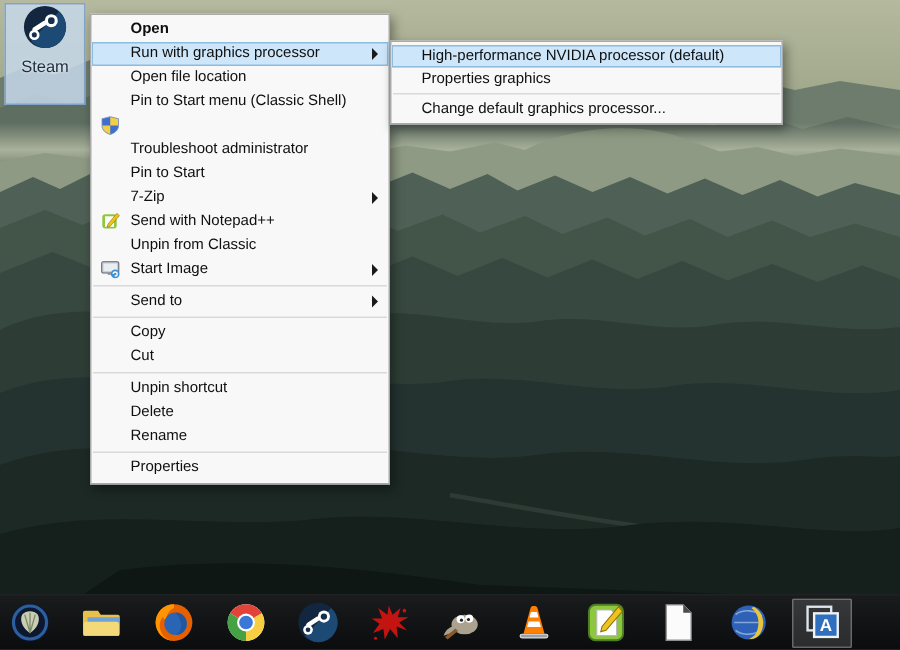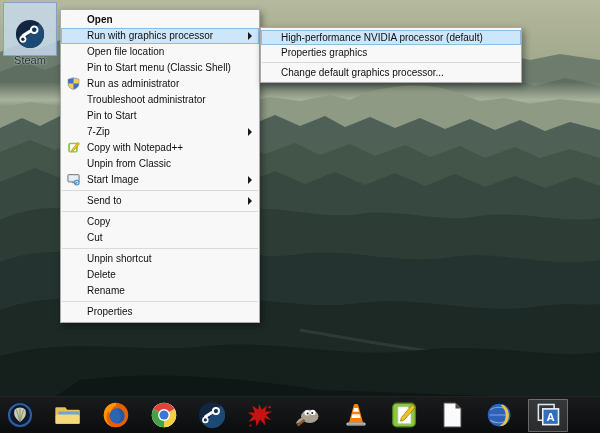--- a/index.html
+++ b/index.html
@@ -7,23 +7,23 @@
     width:600px;height:433px;overflow:hidden;position:relative;
     font-family:"Liberation Sans","DejaVu Sans",sans-serif;
     background:#1a2420;
   }
   
   .wallpaper{position:absolute;inset:0;z-index:0;}
   .wallpaper svg{display:block;width:600px;height:433px;}
 
   
   .desktop-icon{
-    position:absolute;left:3px;top:2px;width:54px;height:54px;z-index:4;
+    position:absolute;left:3px;top:2px;width:54px;height:68px;z-index:4;
     background:rgba(198,216,234,.85);border:1px solid rgba(125,162,199,.95);
-    display:flex;flex-direction:column;align-items:center;padding-top:16px;box-sizing:border-box;
+    display:flex;flex-direction:column;align-items:center;padding-top:0;box-sizing:border-box;
   }
   .desktop-icon svg{width:30px;height:30px;}
   .desktop-icon .label{
     font-size:11px;color:#1f2d3f;margin-top:1px;line-height:12px;
     text-shadow:0 0 2px rgba(255,255,255,.9);
   }
 
   
   .menu{
     position:absolute;background:#f8f8f8;border:1px solid #a9a9a9;
@@ -131,41 +131,40 @@
     </div>
     <div class="menu-item">
       <span class="mi-icon">
         <svg viewBox="0 0 13 13">
           <path d="M6.5,0.8 L12,2.2 V6.6 C12,9.8 9.6,11.6 6.5,12.6 C3.4,11.6 1,9.8 1,6.6 V2.2 Z" fill="#3e6fd0"></path>
           <path d="M6.5,0.8 L12,2.2 V6.6 H6.5 Z" fill="#f3cf45"></path>
           <path d="M1,6.6 C1,9.8 3.4,11.6 6.5,12.6 V6.6 Z" fill="#f3cf45"></path>
           <path d="M6.5,0.8 L12,2.2 V6.6 C12,9.8 9.6,11.6 6.5,12.6 C3.4,11.6 1,9.8 1,6.6 V2.2 Z" fill="none" stroke="#7f94b8" stroke-width=".6"></path>
         </svg>
       </span>
-      <span>Run as administrator</span>
     </div>
     <div class="menu-item">
       <span>Troubleshoot administrator</span>
     </div>
     <div class="menu-item">
       <span>Pin to Start</span>
     </div>
     <div class="menu-item">
       <span>7-Zip</span>
       <span class="mi-arrow"></span>
     </div>
     <div class="menu-item">
       <span class="mi-icon">
         <svg viewBox="0 0 13 13">
           <rect x="1.2" y="1.8" width="9.6" height="9.6" rx="2" fill="#8dc63f"></rect>
           <rect x="3" y="3.2" width="6" height="7" fill="#fff"></rect>
           <path d="M11,1.2 L5,8.3 l-0.6,2.1 l2.1,-0.6 L12.6,2.8 Z" fill="#efc31d" stroke="#8a6d00" stroke-width=".4"></path>
         </svg>
       </span>
-      <span>Copy with Notepad++</span>
+      <span>Send with Notepad++</span>
     </div>
     <div class="menu-item">
       <span>Unpin from Classic</span>
     </div>
     <div class="menu-item">
       <span class="mi-icon">
         <svg viewBox="0 0 13 13">
           <rect x="0.8" y="1.5" width="11.4" height="7.5" rx="1" fill="#c7cdd4" stroke="#5f666d" stroke-width=".7"></rect>
           <rect x="2" y="2.7" width="9" height="5" fill="#e9eef3"></rect>
           <rect x="4.8" y="9" width="3.4" height="1.2" fill="#8a9097"></rect>

